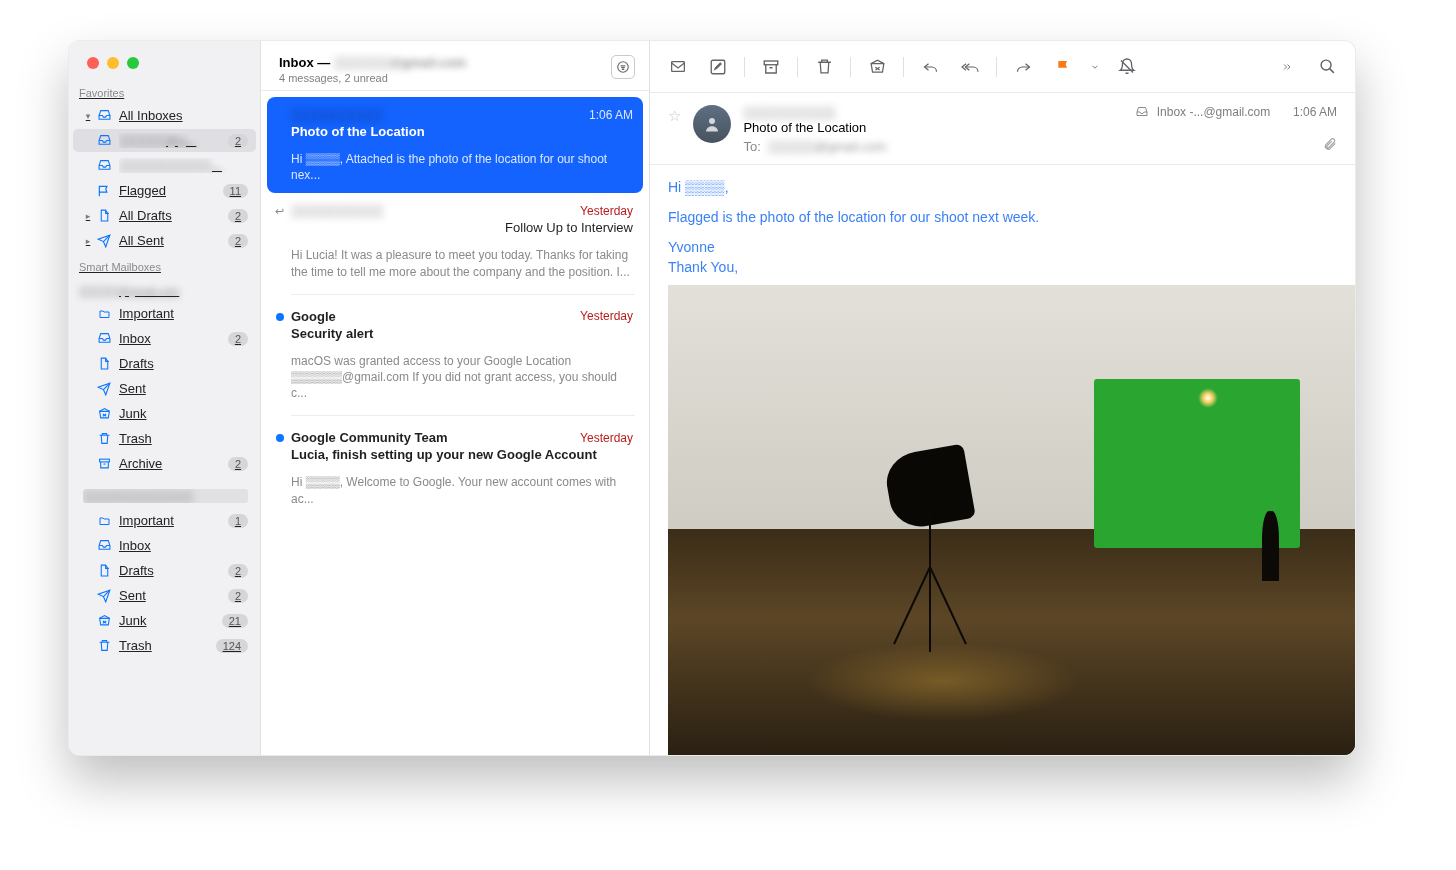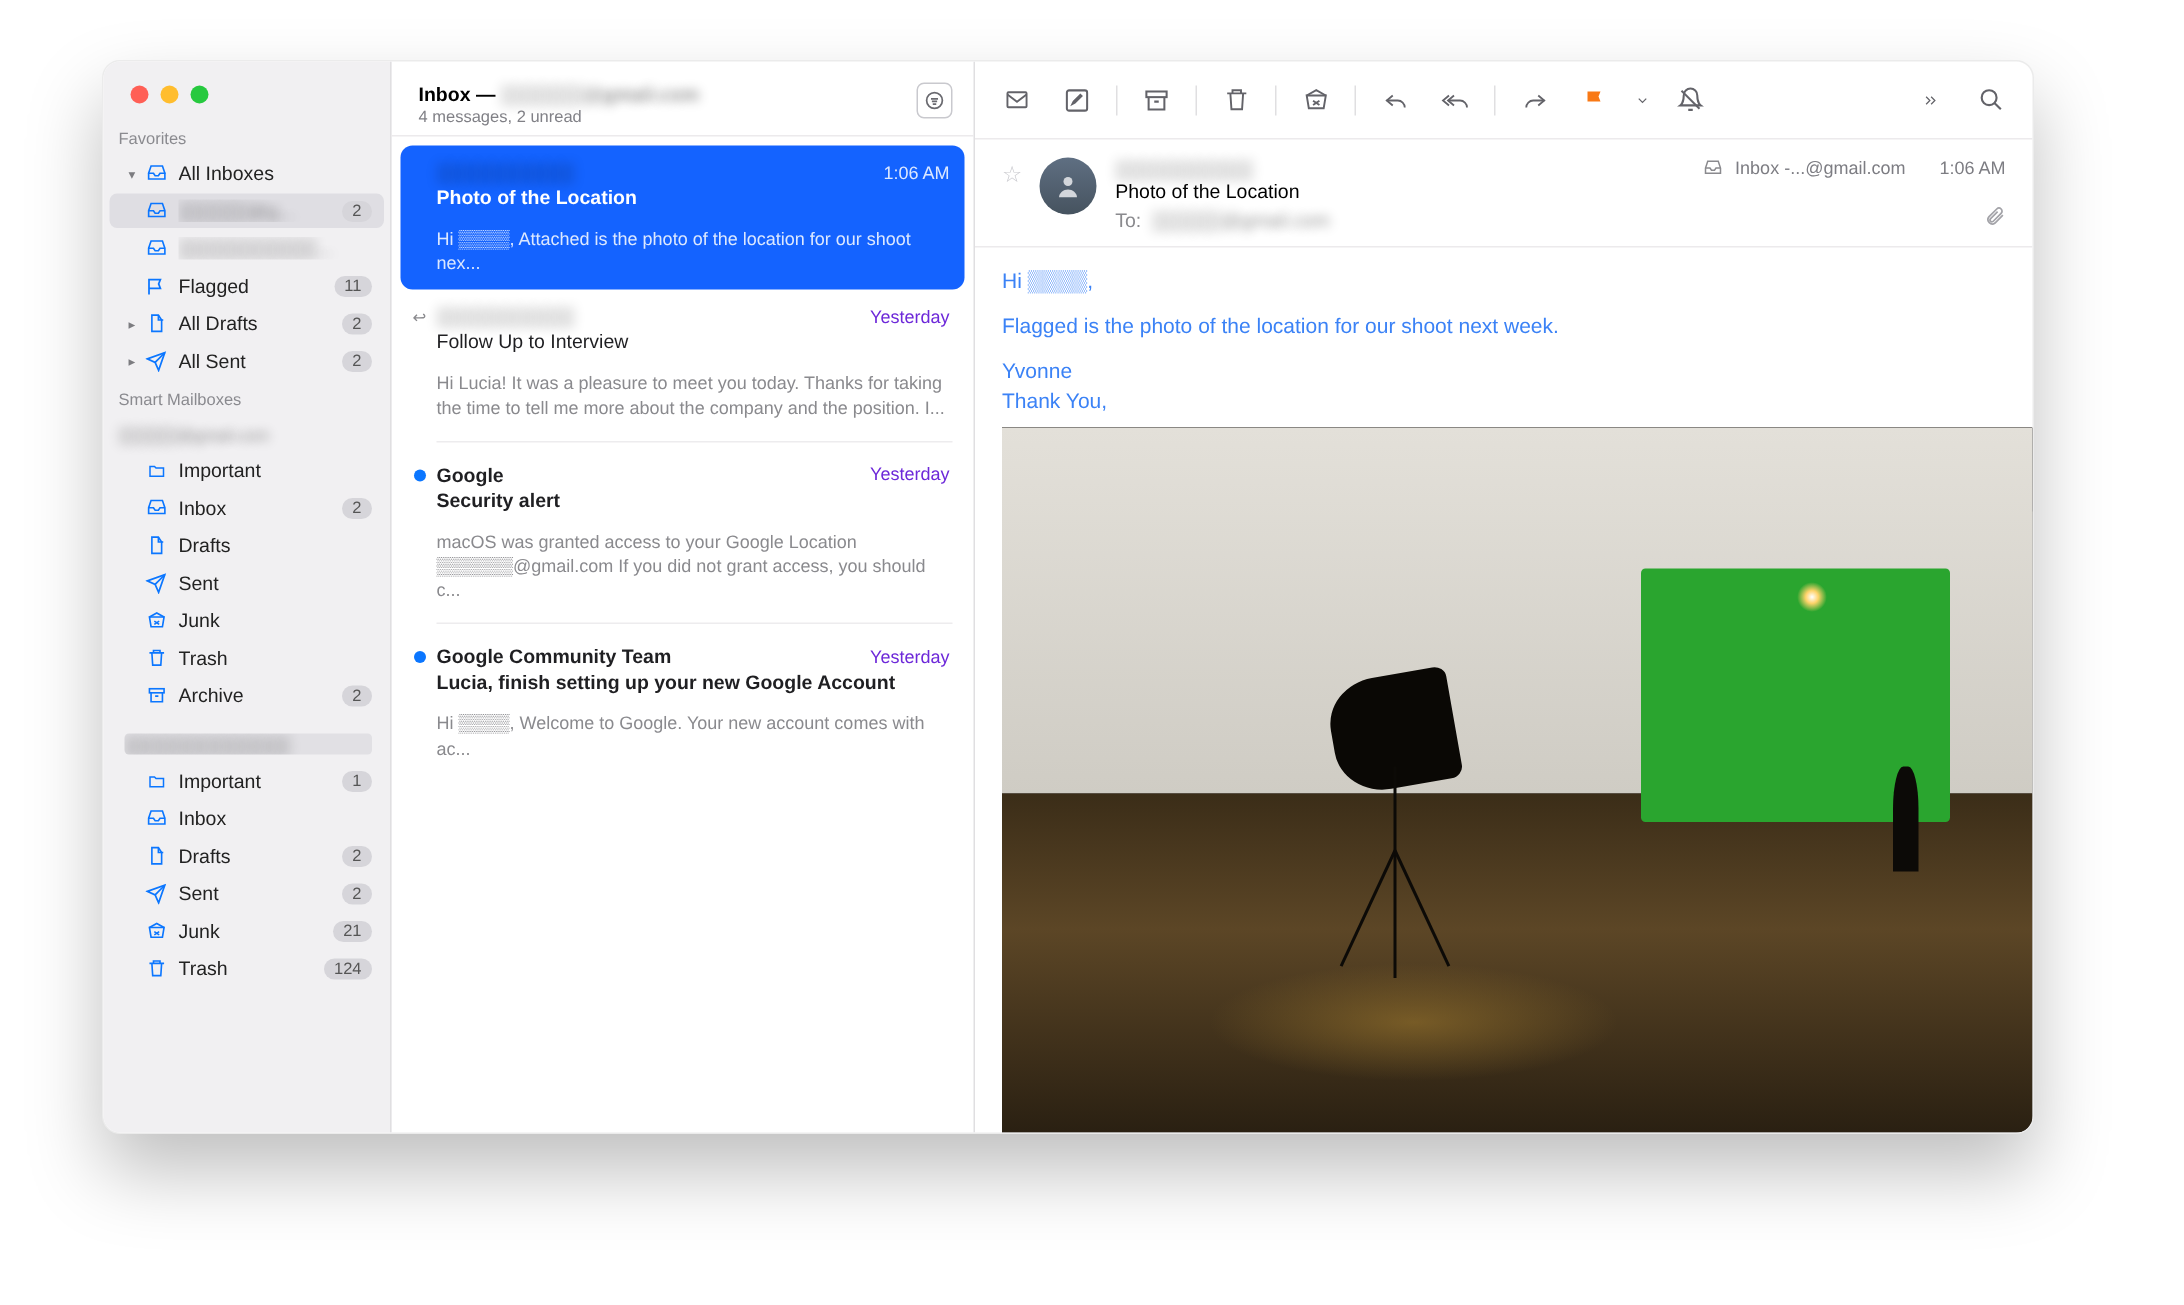--- a/index.html
+++ b/index.html
@@ -1,20 +1,20 @@
 <!DOCTYPE html>
 <html><head>
 <meta charset="utf-8">
 <style>
   * { box-sizing: border-box; margin: 0; padding: 0; font-family: -apple-system, BlinkMacSystemFont, "Segoe UI", Helvetica, sans-serif; }
   body { background: #fff; width: 1456px; height: 870px; overflow: hidden; }
   .app { position: absolute; left: 68px; top: 40px; width: 1288px; height: 716px; border-radius: 12px; background: #ffffff; box-shadow: 0 25px 50px rgba(0,0,0,.25); display: flex; overflow: hidden; border: 1px solid rgba(0,0,0,.08); }
 
   
-  .sidebar { width: 192px; background: #f1f0f2; border-right: 1px solid #e0dfe1; display: flex; flex-direction: column; font-size: 13px; color: #222; overflow: hidden; }
+  .sidebar { width: 192px; background: #f1f0f2; border-right: 1px solid #e0dfe1; display: flex; flex-direction: column; font-size: 13px; color: #222; overflow: hidden; text-decoration: underline; }
   .traffic { display: flex; gap: 8px; padding: 16px 18px 10px; }
   .dot { width: 12px; height: 12px; border-radius: 50%; }
   .dot.r { background:#ff5f56; } .dot.y { background:#ffbd2e; } .dot.g { background:#27c93f; }
   .section-label { color:#8a8a8f; font-size:11px; padding: 8px 10px 4px; }
   .item { display:flex; align-items:center; padding: 4px 8px 4px 10px; margin: 1px 4px; border-radius:5px; cursor:default; position:relative; }
   .item.lvl1 { padding-left: 22px; }
   .item .chev { width:10px; color:#7c7c80; font-size:9px; margin-right:2px; text-align:center; }
   .item .ic { width:18px; display:inline-flex; justify-content:center; margin-right:6px; }
   .item .txt { flex:1; white-space:nowrap; overflow:hidden; text-overflow:ellipsis; }
   .item .badge { background:#d6d5da; color:#555; font-size:11px; padding:1px 7px; border-radius:9px; min-width:18px; text-align:center; }
@@ -28,23 +28,23 @@
   .list-hdr .htitle { font-size:13px; font-weight:700; }
   .list-hdr .hsub { font-size:11px; color:#808086; margin-top:2px; }
   .list-hdr .spacer { flex:1; }
   .filter-btn { width:24px; height:24px; border:1px solid #c9c9ce; border-radius:5px; display:flex; align-items:center; justify-content:center; color:#6a6a70; }
   .msgs { flex:1; overflow:auto; padding: 6px 6px; }
   .msg { padding: 10px 10px 10px 24px; border-radius:8px; position:relative; color:#1f1f22; }
   .msg .dotu { position:absolute; left:9px; top:14px; width:8px; height:8px; border-radius:50%; background:#0b76ff; }
   .msg .reply { position:absolute; left:8px; top:12px; color:#8a8a8e; font-size:11px; }
   .msg .row1 { display:flex; align-items:center; }
   .msg .from { font-weight:700; font-size:13px; flex:1; }
-  .msg .time { font-size:12px; color:#6d28d9; }
+  .msg .time { font-size:12px; color:#b91c1c; }
   .msg .subjb { font-weight:700; font-size:13px; margin-top:2px; }
-  .msg .subj { font-size:13px; margin-top:2px; }
+  .msg .subj { font-size:13px; margin-top:2px;text-align:right; }
   .msg .prev { font-size:12px; color:#8a8a8e; margin-top:12px; line-height:1.35; }
   .msg.sel { background:#1463ff; color:#fff; }
   .msg.sel .time, .msg.sel .prev { color:#dce8ff; }
   .msgsep { height:1px; background:#edecee; margin: 4px 8px 4px 24px; }
 
   
   .detail { flex:1; display:flex; flex-direction:column; }
   .dtool { height:52px; border-bottom:1px solid #eceaec; display:flex; align-items:center; padding: 0 10px; gap:4px; color:#636369; }
   .tb { width:36px; height:30px; display:flex; align-items:center; justify-content:center; border-radius:5px; }
   .vsep { width:1px; height:20px; background:#e0dfe1; margin:0 4px; }

